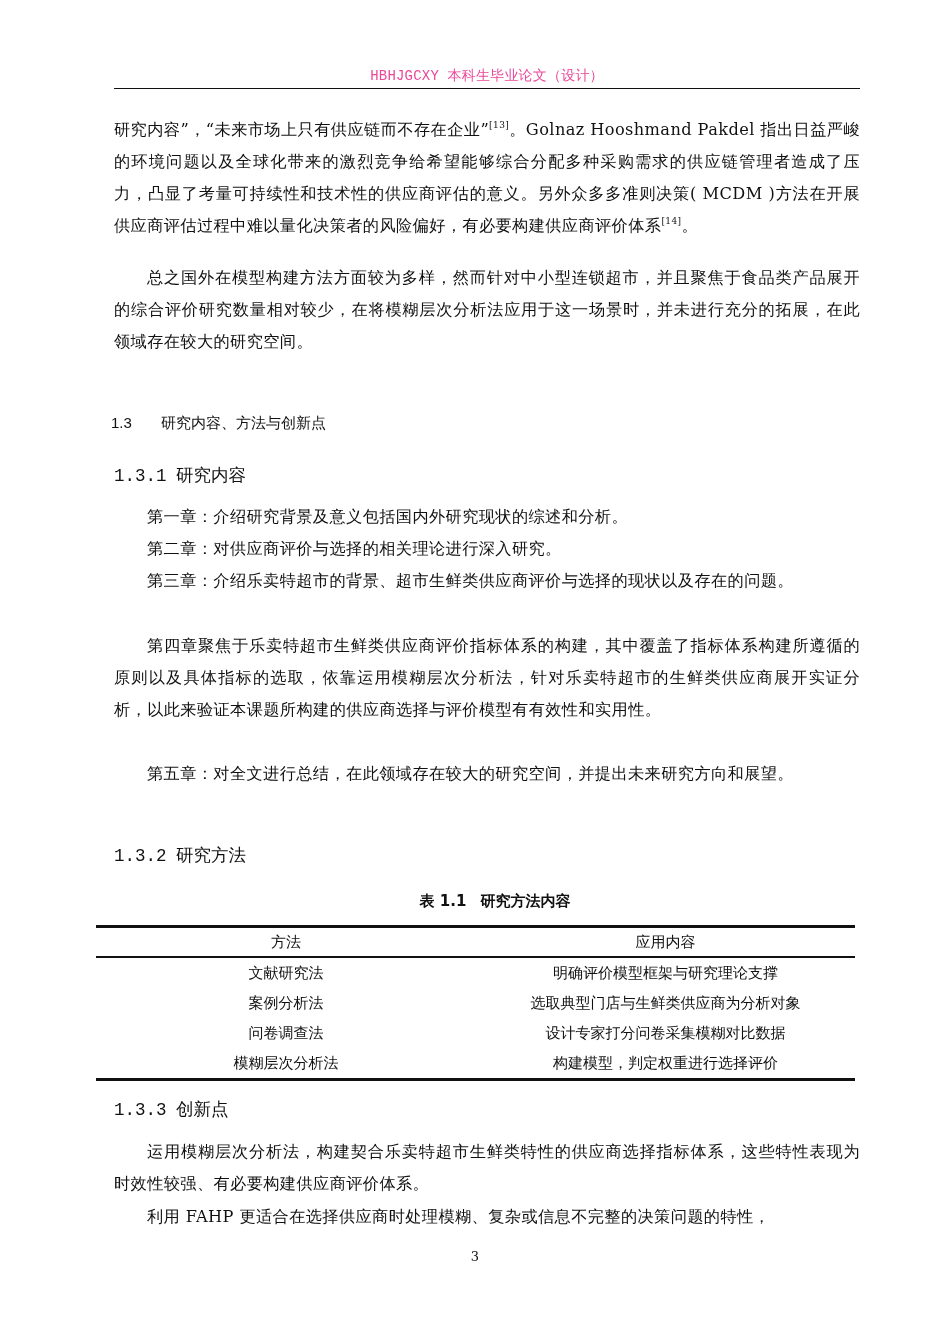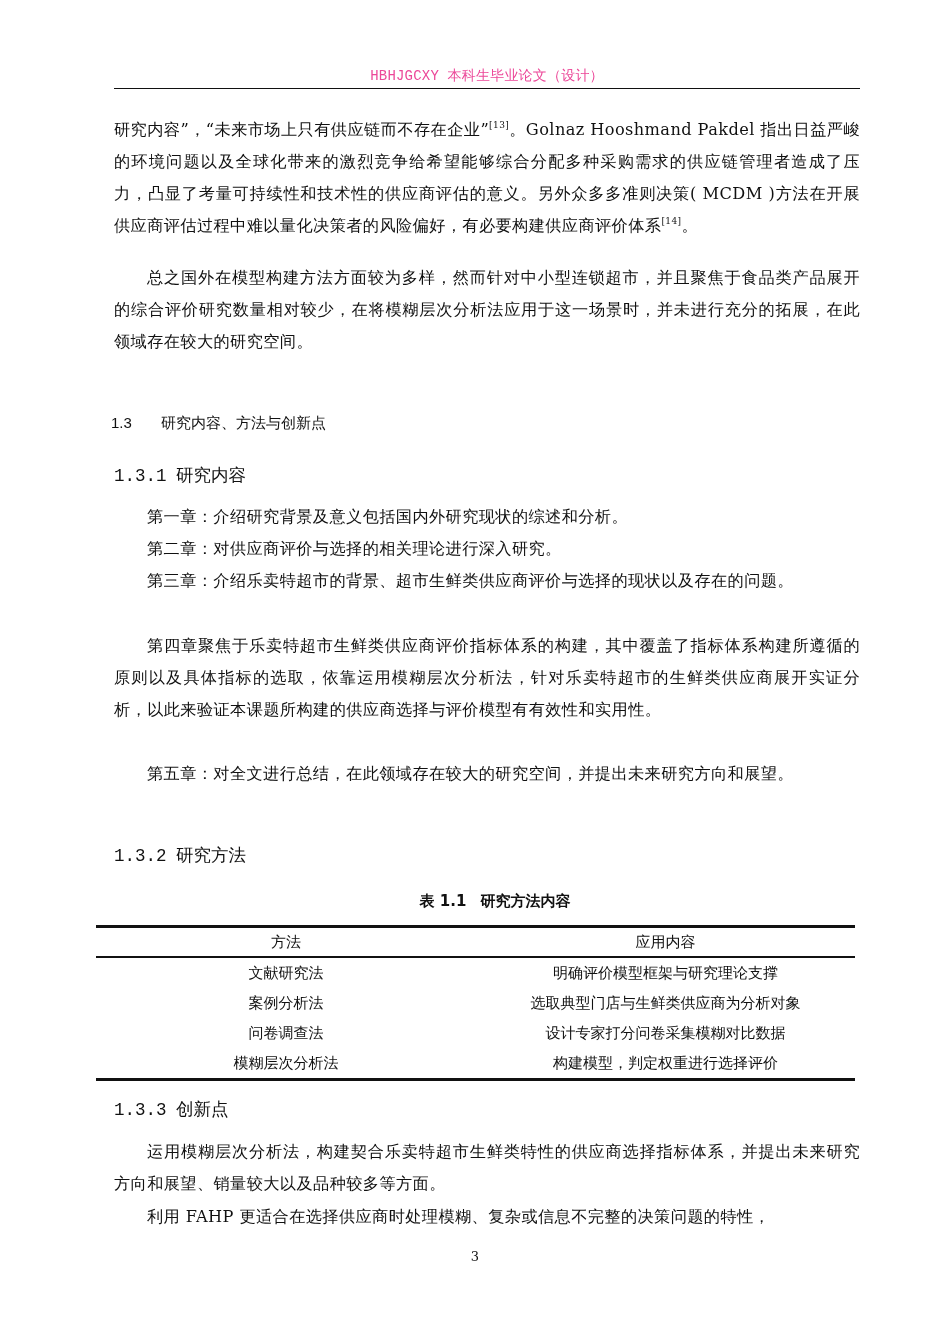--- a/index.html
+++ b/index.html
@@ -121,17 +121,17 @@
         <td>模糊层次分析法</td>
         <td>构建模型，判定权重进行选择评价</td>
       </tr>
     </tbody>
   </table>
 
   <div class="h3" style="top:1096px;">
     <span class="num">1.3.3</span><span>创新点</span>
   </div>
 
-  <div class="p indent" style="top:1136px;">运用模糊层次分析法，构建契合乐卖特超市生鲜类特性的供应商选择指标体系，并提出未来研究方向和展望、销量较大以及品种较多等方面。</div>
+  <div class="p indent" style="top:1136px;">运用模糊层次分析法，构建契合乐卖特超市生鲜类特性的供应商选择指标体系，这些特性表现为时效性较强、有必要构建供应商评价体系。</div>
   <div class="p indent" style="top:1201px;">利用 FAHP 更适合在选择供应商时处理模糊、复杂或信息不完整的决策问题的特性，</div>
 
   <div class="page-number">3</div>
 </div>
 
 </body></html>

